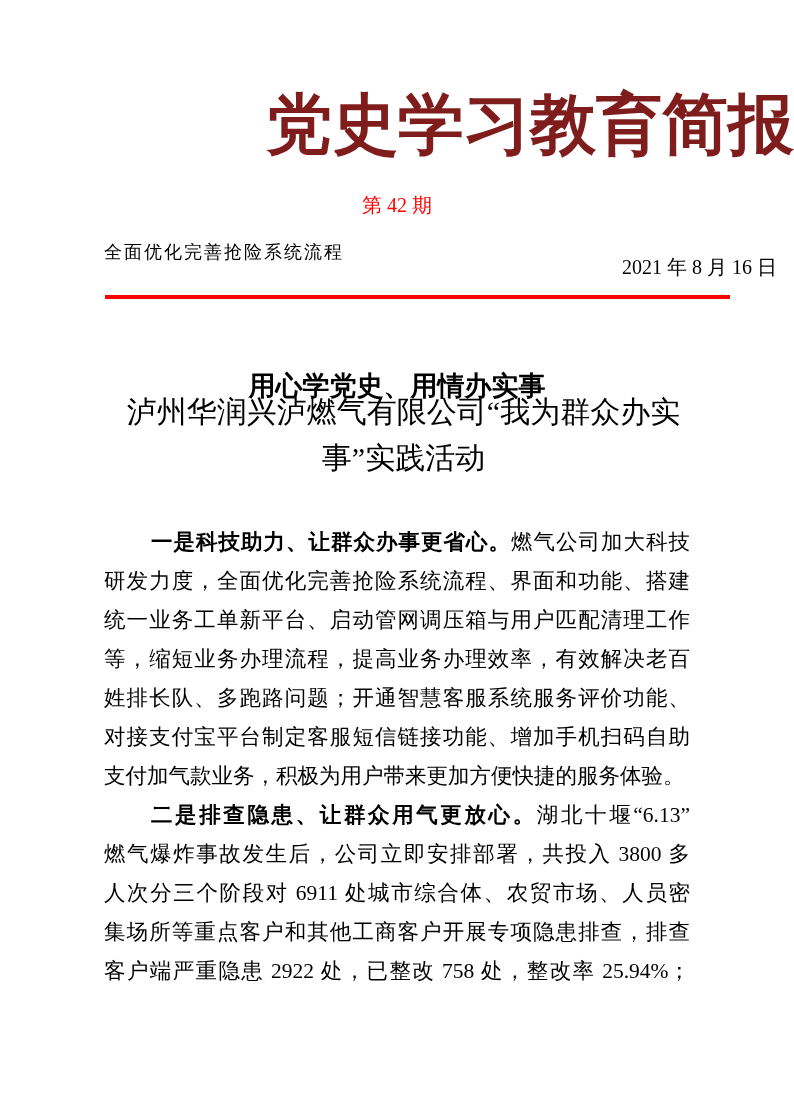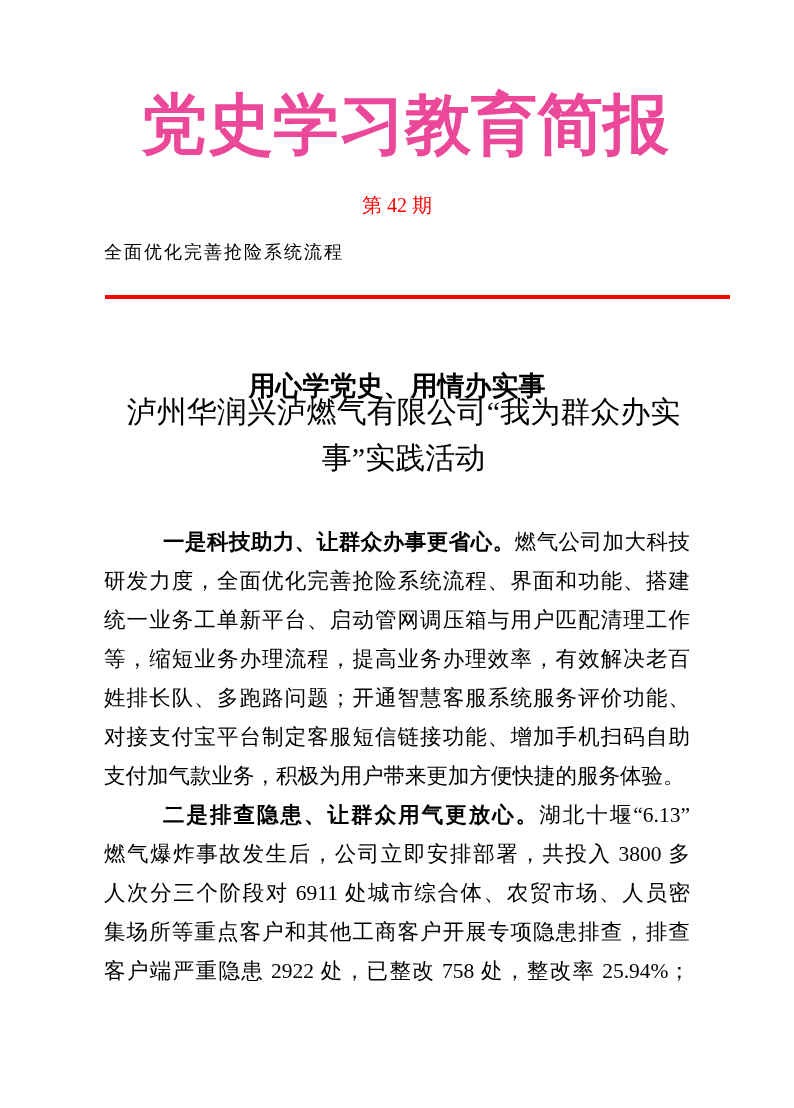--- a/index.html
+++ b/index.html
@@ -10,26 +10,26 @@
     height: 1108px;
     margin: 0 auto;
     background: #ffffff;
     overflow: hidden;
     font-family: "Liberation Serif", "DejaVu Serif", serif;
     color: #000000;
   }
   .masthead-title {
     position: absolute;
     top: 85px; left: 0; right: 0;
-    text-align: center;
+    text-align: right;
     font-family: "Liberation Serif", "DejaVu Serif", serif;
     font-weight: bold;
     font-size: 66px;
     line-height: 80px;
-    color: #ec4899;
+    color: #7f1d1d;
     white-space: nowrap;
     padding-left: 16px;
   }
   .issue-number {
     position: absolute;
     top: 192px; left: 0; right: 0;
     text-align: center;
     font-size: 20px;
     line-height: 27px;
     color: #ff0000;
@@ -88,36 +88,36 @@
     overflow: hidden;
     text-align: justify;
     text-align-last: justify;
     white-space: nowrap;
   }
   .body-line.first-line { text-indent: 47px; }
   .body-line.para-final { text-align-last: left; }
   .lead-bold {
     font-family: Liberation Sans, sans-serif;
     font-weight: bold;
-    margin-left: 12px;
   }
 </style>
 </head>
 <body>
 
 <div class="page">
 
   <div class="masthead-title">党史学习教育简报</div>
 
   <div class="issue-number">第 42 期</div>
 
   <div class="issuer-block">
     <div>全面优化完善抢险系统流程</div>
   </div>
 
+  <div class="issue-date">2021 年 8 月 16 日</div>
 
   <div class="divider-rule"></div>
 
   <div class="headline">用心学党史、用情办实事</div>
 
   <div class="subheadline">
     <div>泸州华润兴泸燃气有限公司“我为群众办实</div>
     <div>事”实践活动</div>
   </div>
 

